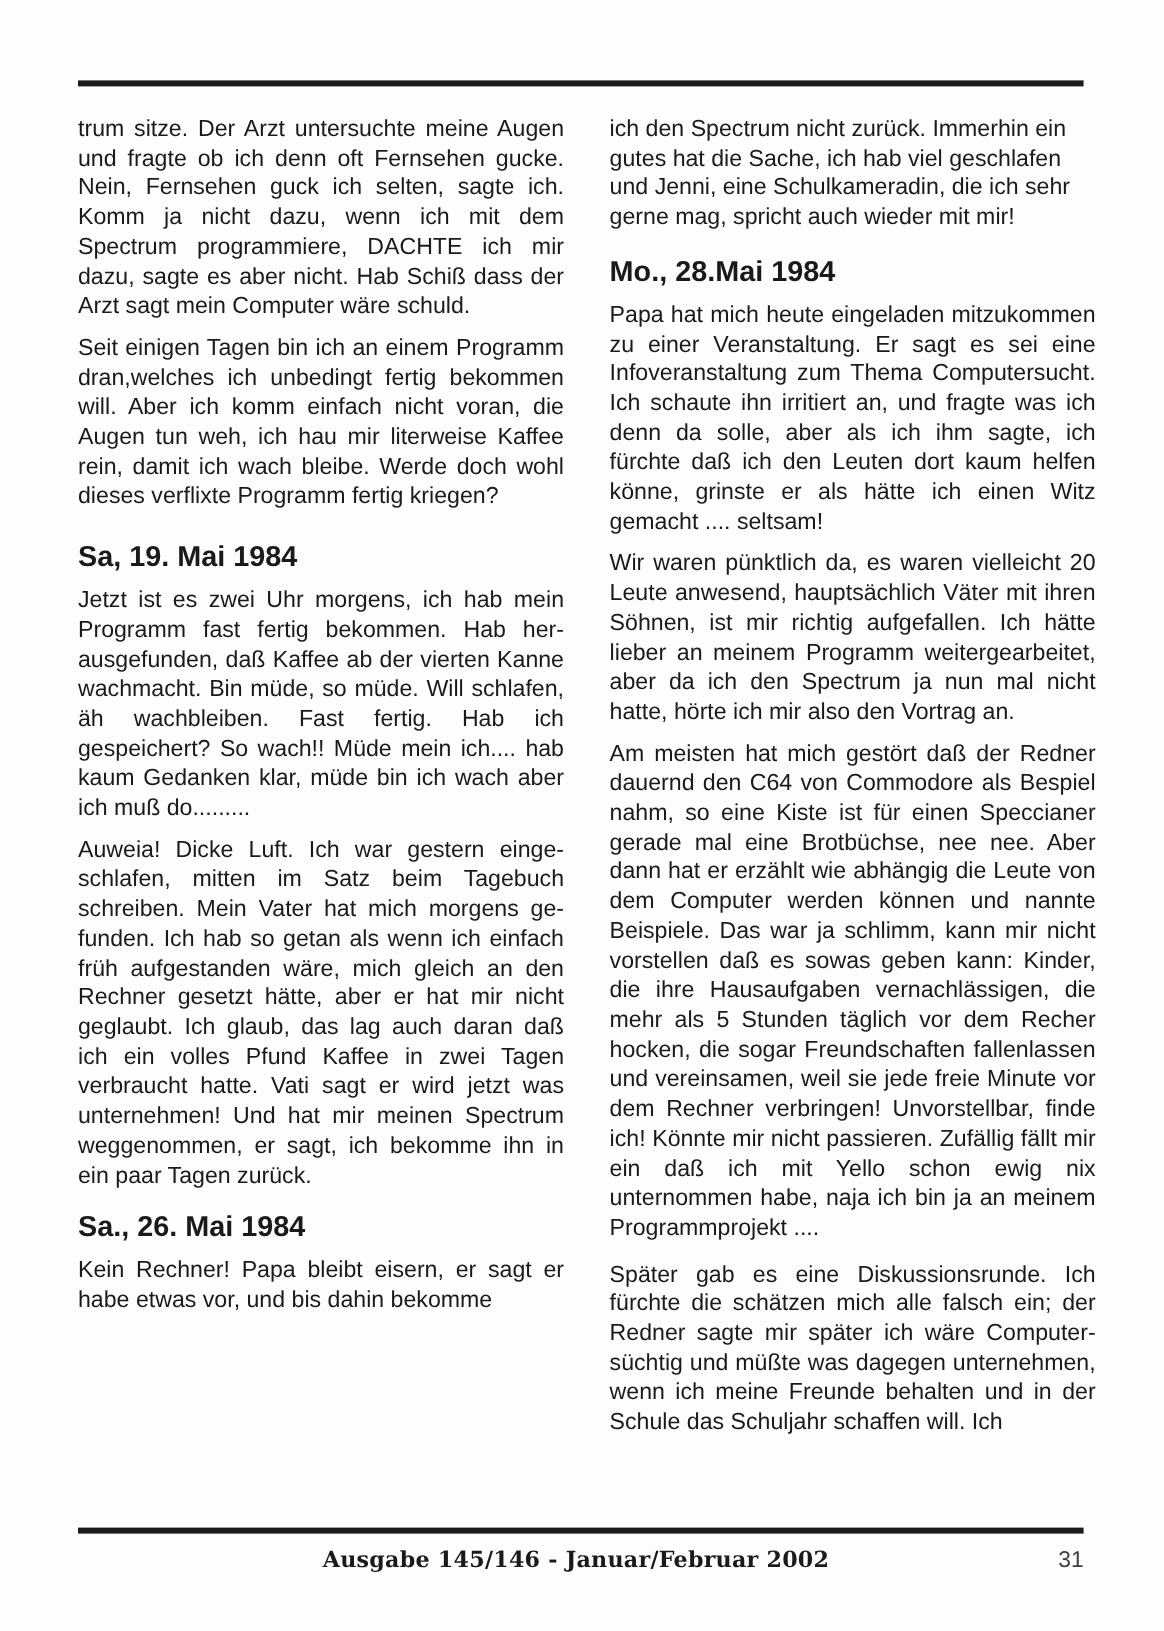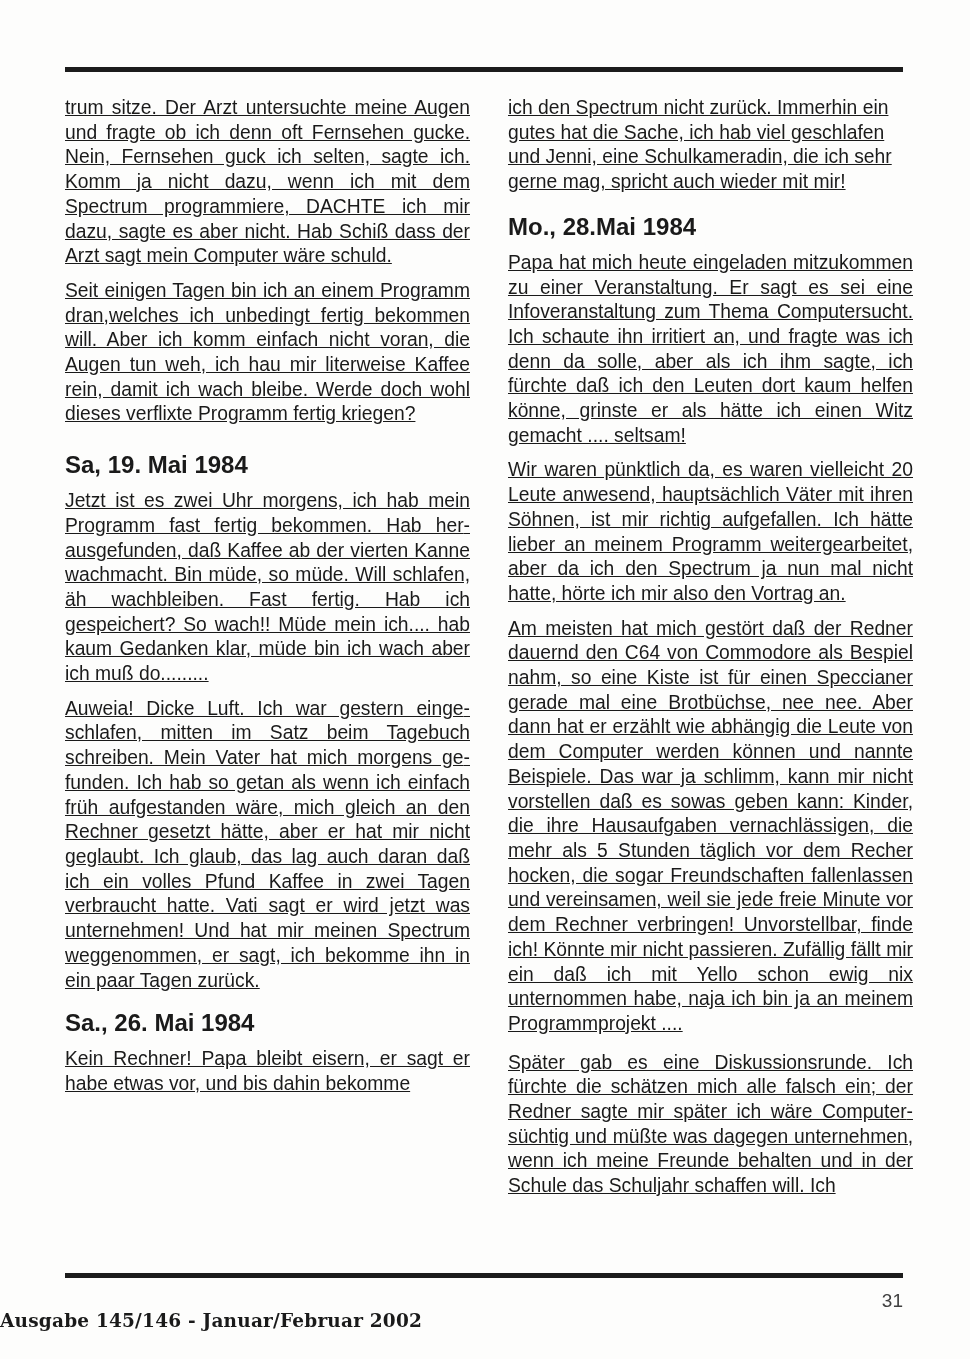--- a/index.html
+++ b/index.html
@@ -37,47 +37,45 @@
       font-size: 19.3px;
       line-height: 24.7px;
       text-align: justify;
       hyphens: manual;
     }
     .col-left { left: 65px; }
     .col-right { left: 508px; }
 
     .col p {
       margin: 0 0 10px 0;
-      text-decoration: underline;
     }
     .col p.tight { margin-bottom: 0; }
     .col h3 {
       margin: 0 0 12px 0;
       font-size: 24px;
       font-weight: bold;
       line-height: 24px;
       text-align: left;
     }
     .col .gap-before { margin-top: 26px; }
     .col .gap-before-sm { margin-top: 20px; }
 
     .footer-title {
       position: absolute;
       top: 1290px;
       left: 0;
       width: 970px;
-      text-align: left;
+      text-align: center;
       font-family: "DejaVu Serif", "Liberation Serif", serif;
       font-weight: bold;
       font-size: 18.5px;
       letter-spacing: 0.2px;
       color: #1a1a1a;
       padding-right: 10px;
       box-sizing: border-box;
-      margin-top: 20px;
     }
     .page-number {
       position: absolute;
       top: 1290px;
       left: 860px;
       width: 43px;
       text-align: right;
       font-family: "Liberation Sans", sans-serif;
       font-size: 19px;
       color: #404040;

